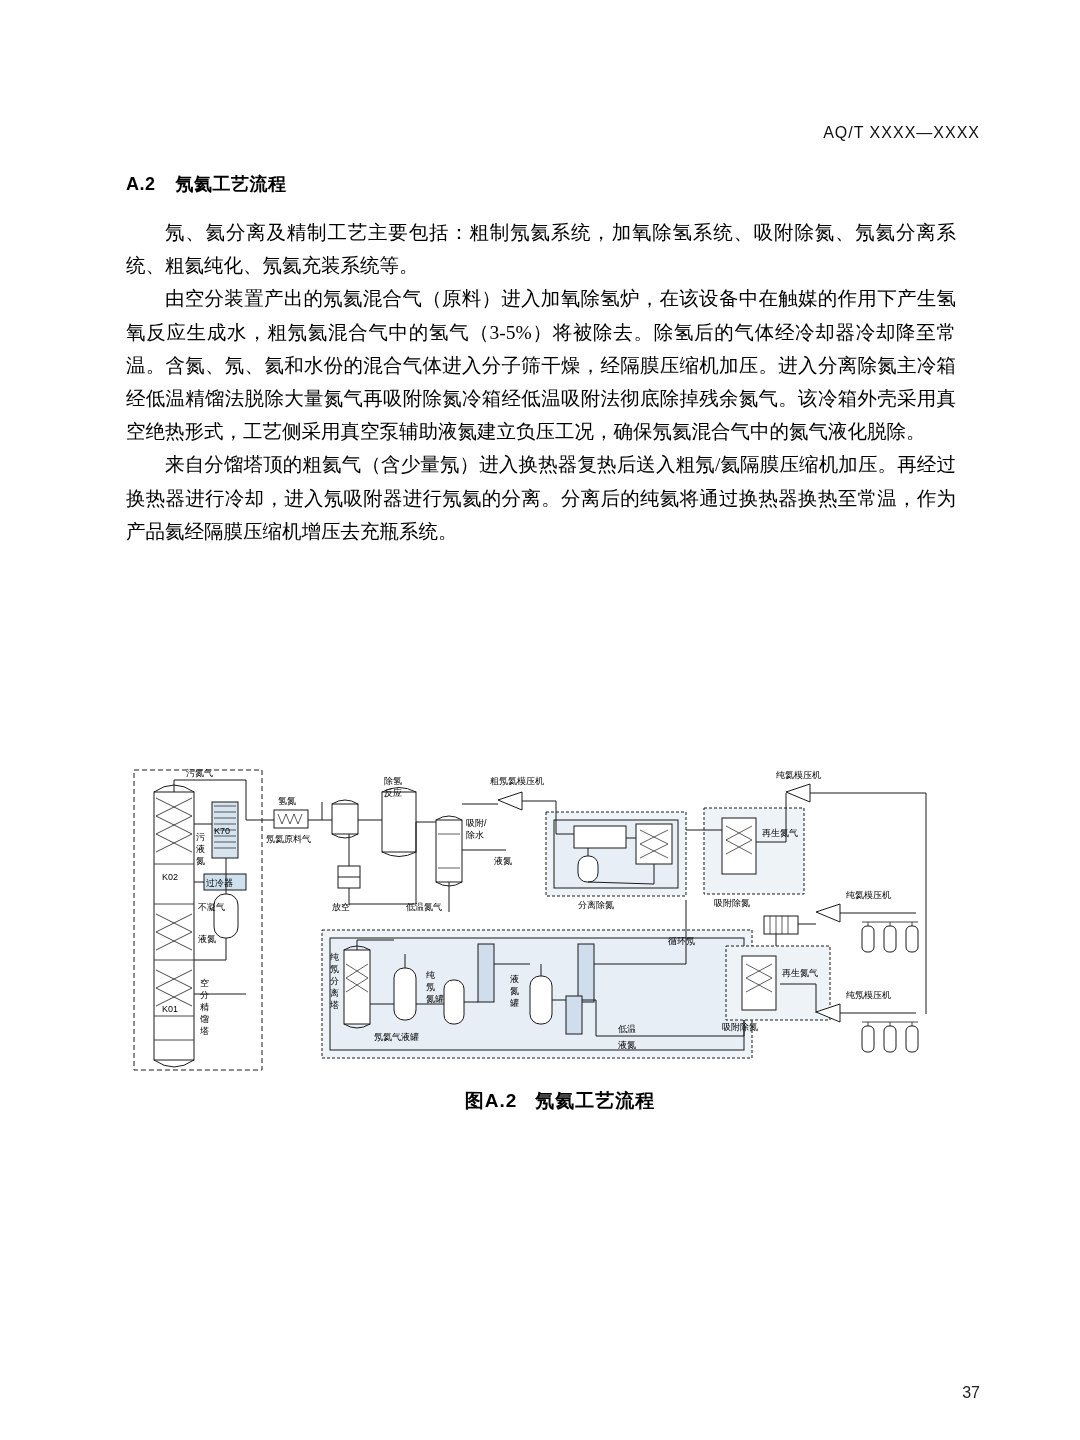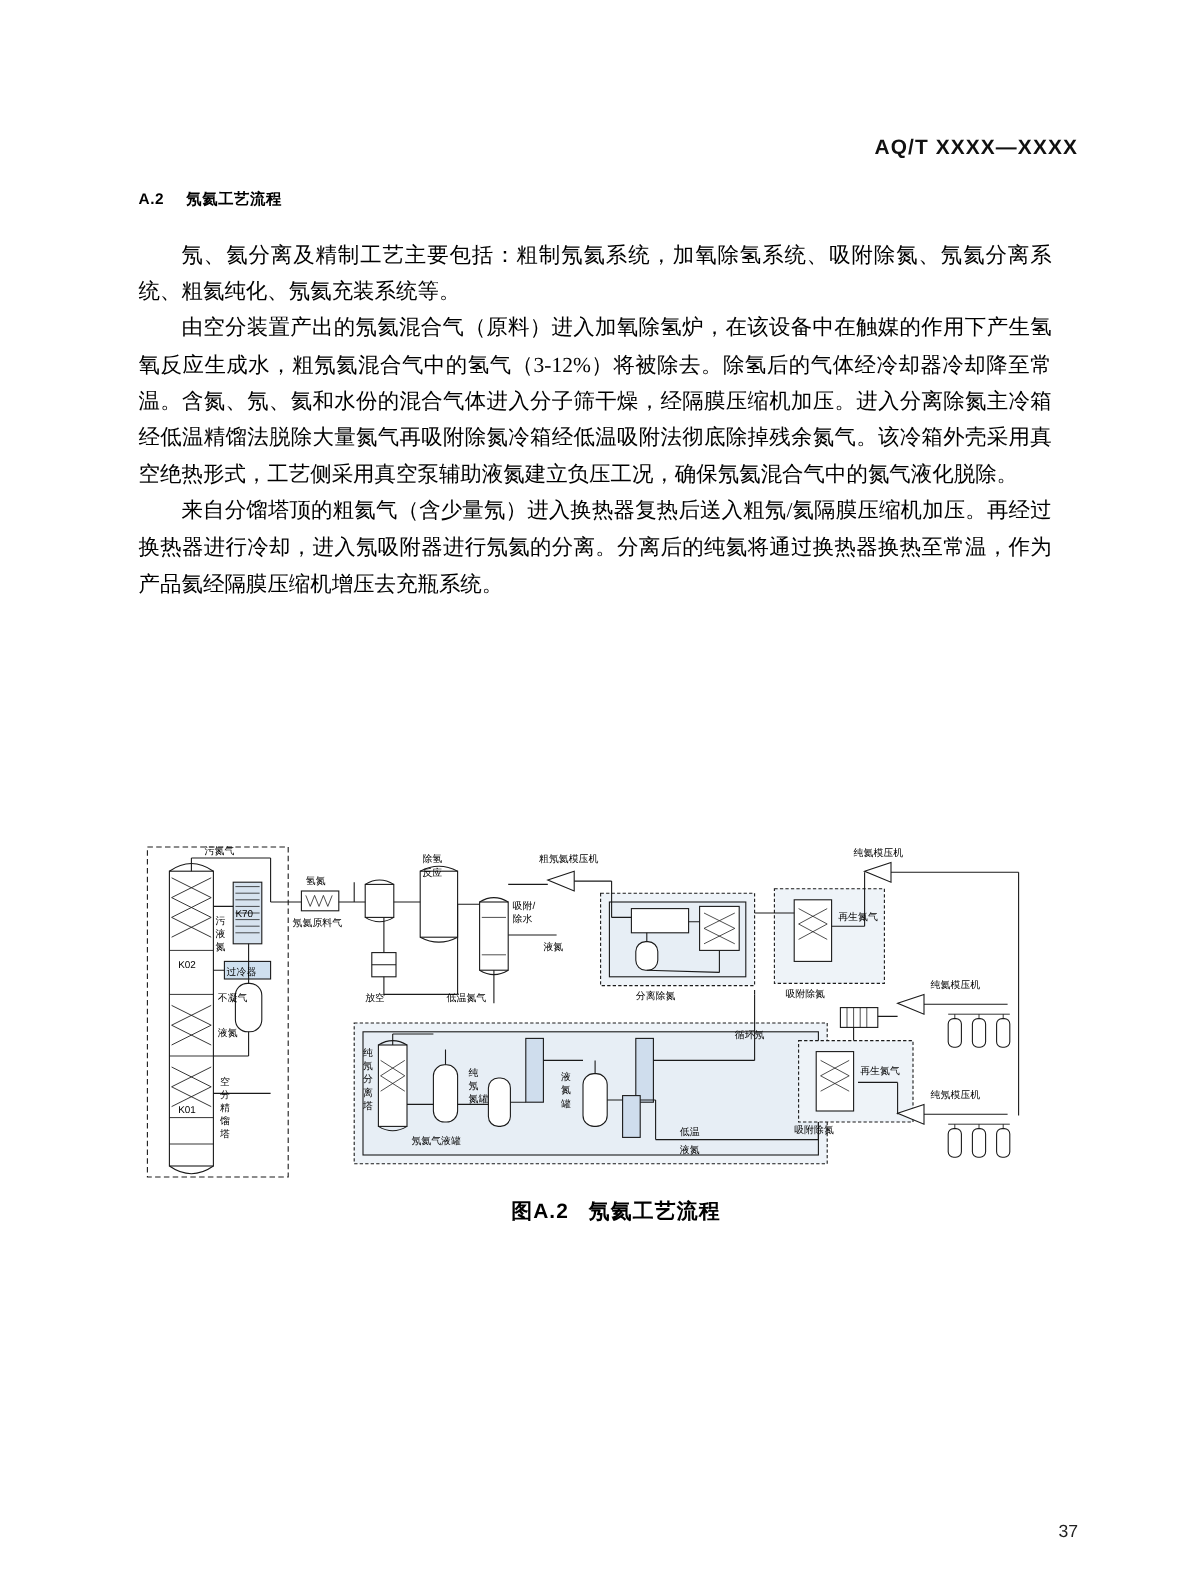--- a/index.html
+++ b/index.html
@@ -18,32 +18,32 @@
   .page {
     position: absolute;
     inset: 0;
     padding: 0;
   }
   .header-std {
     position: absolute;
     top: 124px;
     right: 100px;
     font-family: "Liberation Sans", sans-serif;
-    font-size: 19px;
+    font-size: 16px;
     letter-spacing: 1px;
-    font-weight: 700;
+    font-weight: 400;
     color: #111;
   }
   .section-title {
     position: absolute;
     top: 172px;
     left: 126px;
     font-family: "Liberation Sans", sans-serif;
     font-weight: 700;
-    font-size: 14px;
+    font-size: 18px;
     letter-spacing: 0.5px;
   }
   .section-title .num { margin-right: 20px; }
   .body-text {
     position: absolute;
     top: 216px;
     left: 126px;
     width: 830px;
     font-size: 19.5px;
     line-height: 33.2px;
@@ -93,21 +93,21 @@
 <div class="page">
 
   <div class="header-std">AQ/T  XXXX—XXXX</div>
 
   <div class="section-title">
     <span class="num">A.2</span><span>氖氦工艺流程</span>
   </div>
 
   <div class="body-text">
     <p>氖、氦分离及精制工艺主要包括：粗制氖氦系统，加氧除氢系统、吸附除氮、氖氦分离系统、粗氦纯化、氖氦充装系统等。</p>
-    <p>由空分装置产出的氖氦混合气（原料）进入加氧除氢炉，在该设备中在触媒的作用下产生氢氧反应生成水，粗氖氦混合气中的氢气（3-12%）将被除去。除氢后的气体经冷却器冷却降至常温。含氮、氖、氦和水份的混合气体进入分子筛干燥，经隔膜压缩机加压。进入分离除氮主冷箱经低温精馏法脱除大量氮气再吸附除氮冷箱经低温吸附法彻底除掉残余氮气。该冷箱外壳采用真空绝热形式，工艺侧采用真空泵辅助液氮建立负压工况，确保氖氦混合气中的氮气液化脱除。</p>
+    <p>由空分装置产出的氖氦混合气（原料）进入加氧除氢炉，在该设备中在触媒的作用下产生氢氧反应生成水，粗氖氦混合气中的氢气（3-5%）将被除去。除氢后的气体经冷却器冷却降至常温。含氮、氖、氦和水份的混合气体进入分子筛干燥，经隔膜压缩机加压。进入分离除氮主冷箱经低温精馏法脱除大量氮气再吸附除氮冷箱经低温吸附法彻底除掉残余氮气。该冷箱外壳采用真空绝热形式，工艺侧采用真空泵辅助液氮建立负压工况，确保氖氦混合气中的氮气液化脱除。</p>
     <p>来自分馏塔顶的粗氦气（含少量氖）进入换热器复热后送入粗氖/氦隔膜压缩机加压。再经过换热器进行冷却，进入氖吸附器进行氖氦的分离。分离后的纯氦将通过换热器换热至常温，作为产品氦经隔膜压缩机增压去充瓶系统。</p>
   </div>
 
   <div class="figure-wrap">
     <svg viewBox="0 0 830 320" width="830" height="320">
       <g fill="none" stroke="#1a1a1a" stroke-width="1">
 
         <rect x="8" y="6" width="128" height="300" stroke-dasharray="5 3"></rect>
 
         <rect x="28" y="28" width="40" height="268" fill="#ffffff"></rect>

